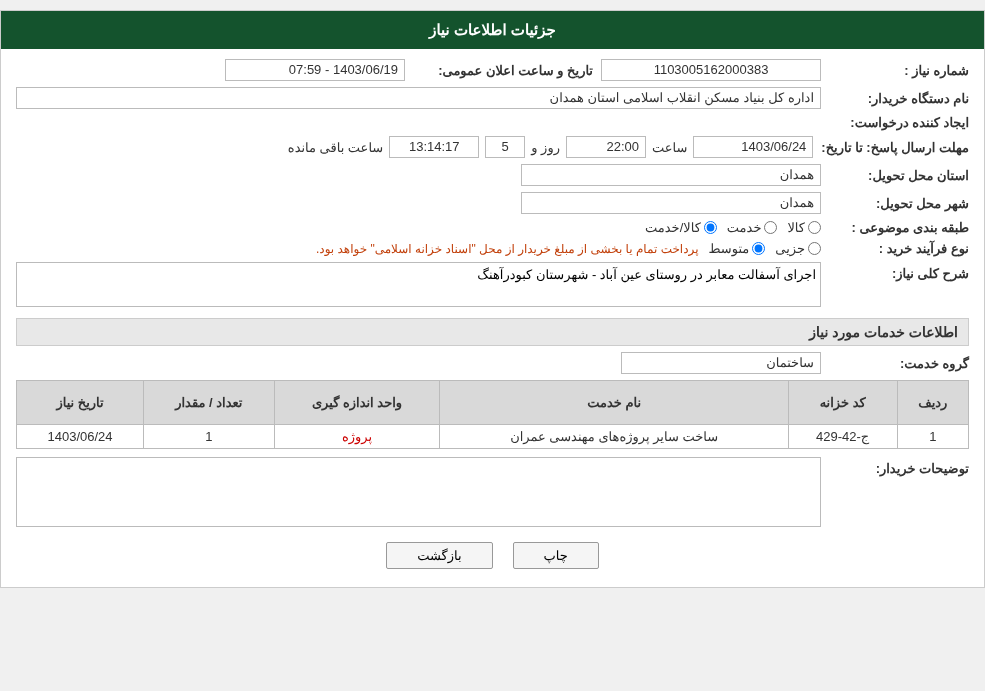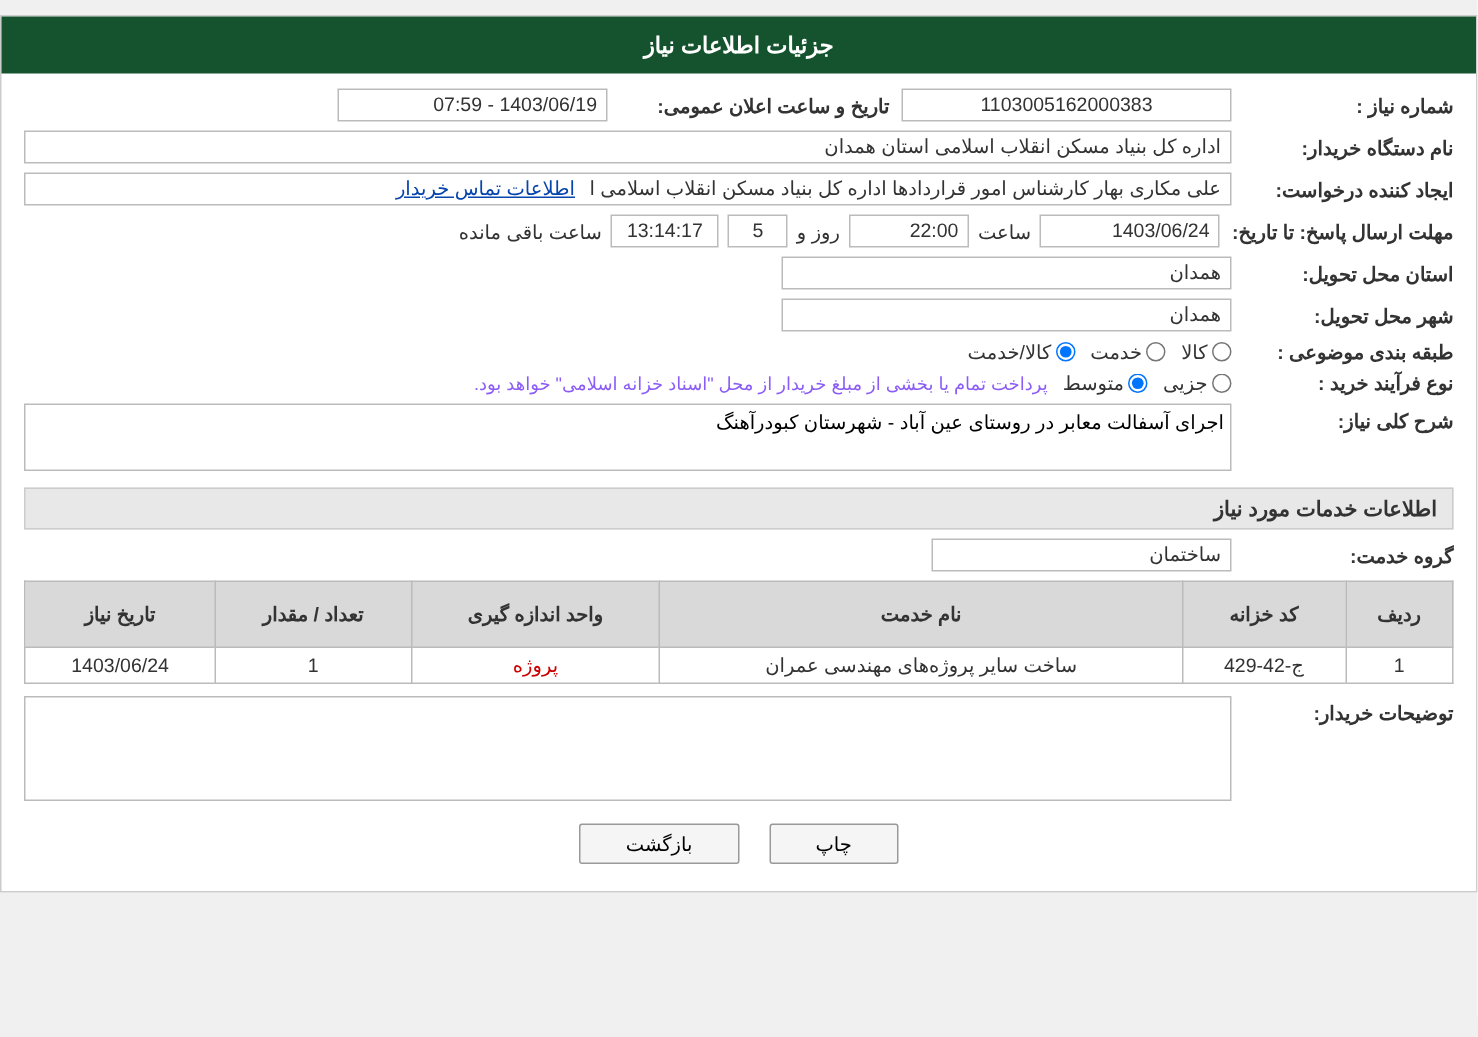--- a/index.html
+++ b/index.html
@@ -164,35 +164,31 @@
       <div class="value-box" style="max-width:180px; ">1403/06/19 - 07:59</div>
     </div>
 
     <div class="info-row">
       <span class="label">نام دستگاه خریدار:</span>
       <div class="value-box">اداره کل بنیاد مسکن انقلاب اسلامی استان همدان</div>
     </div>
 
     <div class="info-row">
       <span class="label">ایجاد کننده درخواست:</span>
-      <div class="value-box">
-        <span>علی مکاری بهار کارشناس امور قراردادها اداره کل بنیاد مسکن انقلاب اسلامی ا</span>
-        <span class="link-text" style="margin-right:6px;">اطلاعات تماس خریدار</span>
-      </div>
     </div>
 
     <div class="info-row">
       <span class="label">مهلت ارسال پاسخ: تا تاریخ:</span>
       <div class="datetime-group">
         <div class="medium-box">1403/06/24</div>
         <span>ساعت</span>
         <div class="small-box">22:00</div>
         <span>روز و</span>
         <div class="small-box" style="width:40px; text-align:center;">5</div>
-        <div class="medium-box" style="width:72px; text-align:center;">13:14:17</div>
+        <div class="medium-box" style="width:90px; text-align:center;">13:14:17</div>
         <span>ساعت باقی مانده</span>
       </div>
     </div>
 
     <div class="info-row">
       <span class="label">استان محل تحویل:</span>
       <div class="value-box" style="max-width:300px;">همدان</div>
     </div>
 
     <div class="info-row">
@@ -222,21 +218,21 @@
       <span class="label">نوع فرآیند خرید :</span>
       <div class="radio-group">
         <div class="radio-item">
           <input type="radio" name="purchase_type" style="">
           <span>جزیی</span>
         </div>
         <div class="radio-item">
           <input type="radio" name="purchase_type" checked="" style="">
           <span>متوسط</span>
         </div>
-        <span style="color:#8b5cf6; font-size:12px;">پرداخت تمام یا بخشی از مبلغ خریدار از محل "اسناد خزانه اسلامی" خواهد بود.</span>
+        <span style="color:#c2410c; font-size:12px;">پرداخت تمام یا بخشی از مبلغ خریدار از محل "اسناد خزانه اسلامی" خواهد بود.</span>
       </div>
     </div>
 
     <div class="row-full">
       <span class="label" style="padding-top:4px;">شرح کلی نیاز:</span>
       <div style="flex:1;">
         <textarea class="textarea-box" style="min-height: 45px;" readonly="">اجرای آسفالت معابر در روستای عین آباد - شهرستان کبودرآهنگ</textarea>
       </div>
     </div>
 

